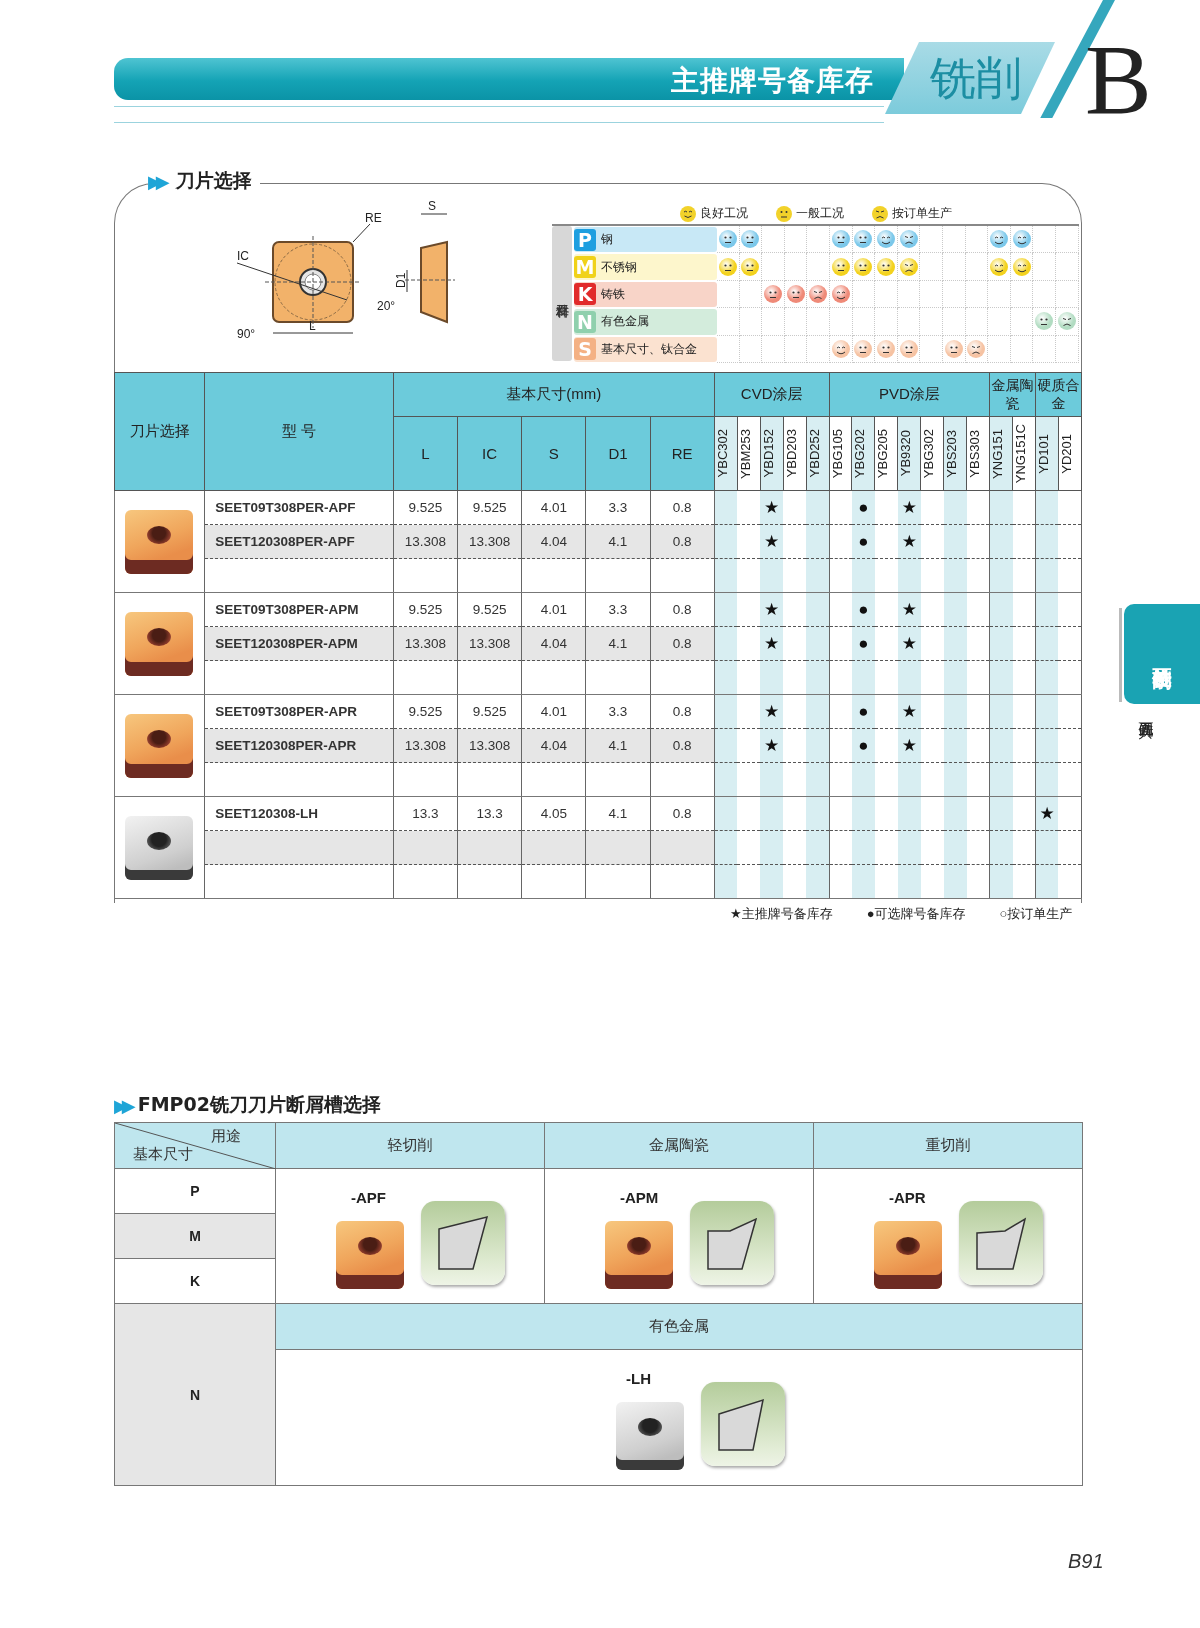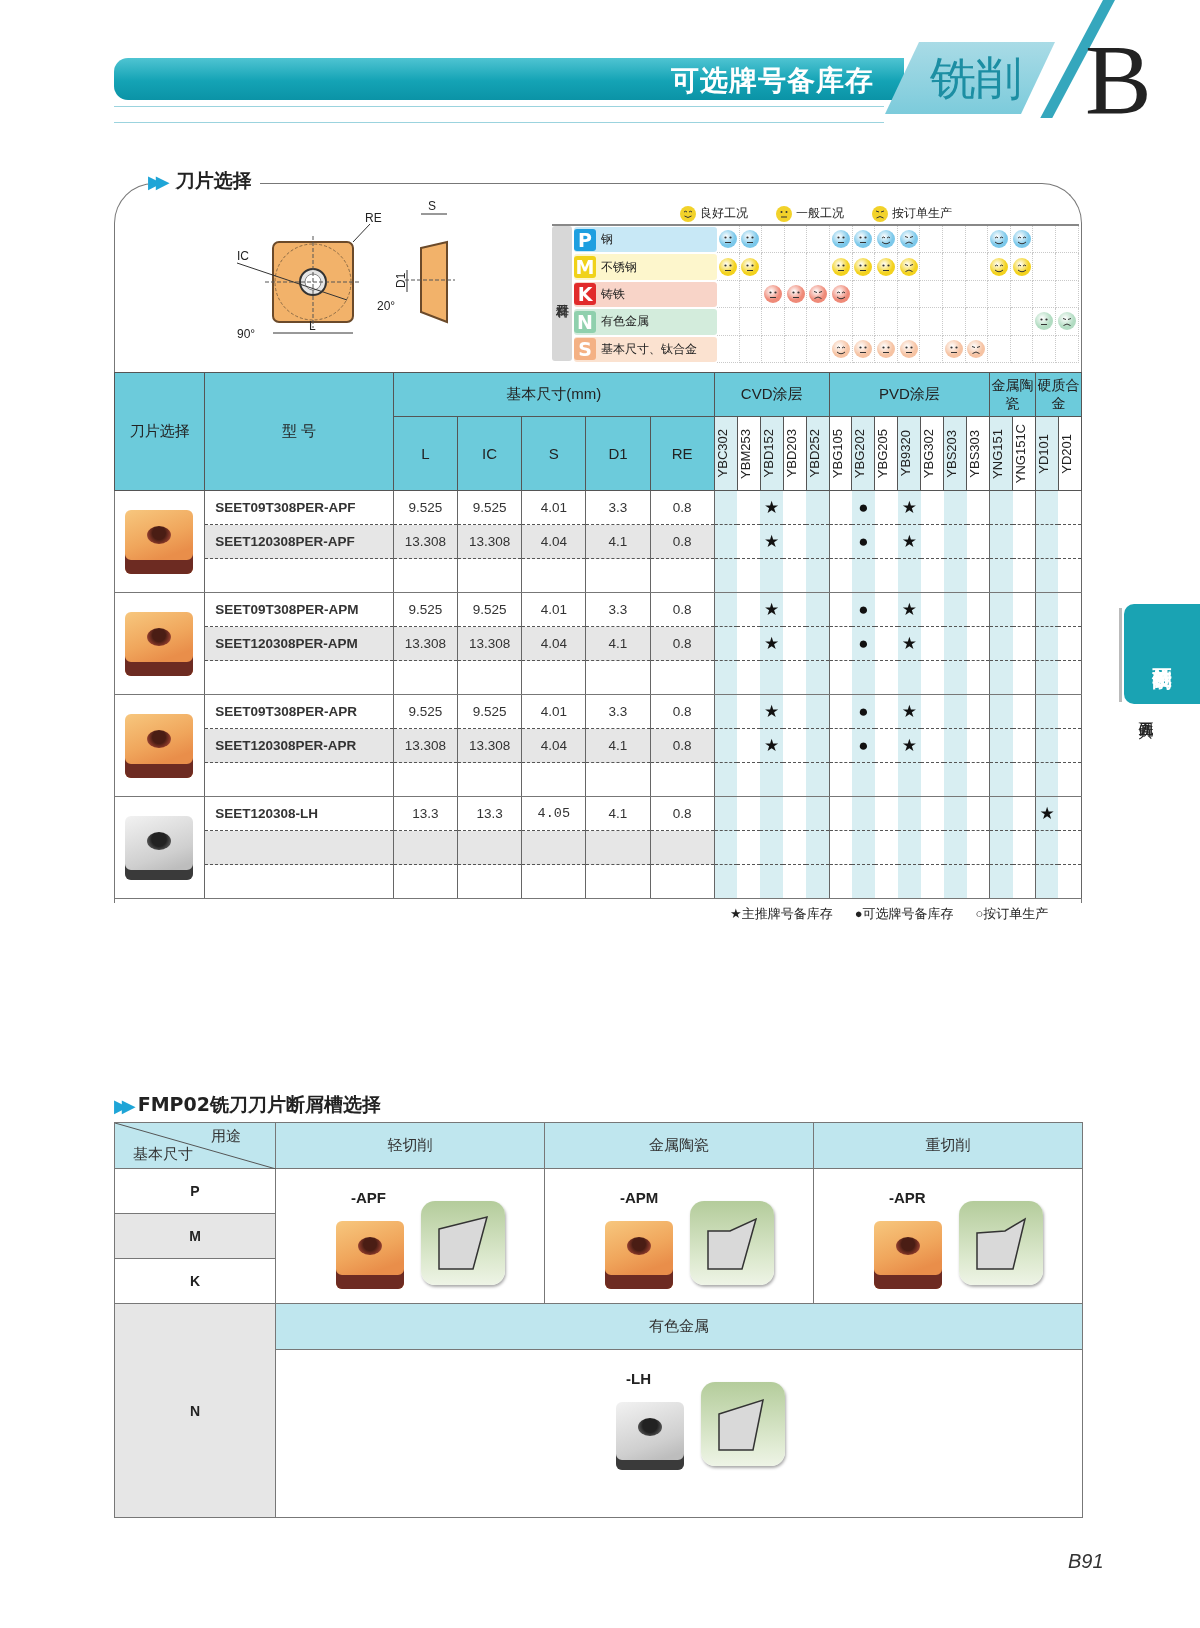--- a/index.html
+++ b/index.html
@@ -51,21 +51,21 @@
   .rowsep td { border-bottom: 1px dashed #555; }
   .grpend td { border-bottom: 1.5px solid #777; }
   .mark { font-size: 17px; color: #111; }
 
   .insert-img { width: 68px; height: 64px; margin: 0 auto; border-radius: 6px; position: relative; }
   .insert-gold { background: linear-gradient(160deg, #f7c77e 0%, #f0a65c 45%, #e98e4a 70%); box-shadow: inset 0 -14px 0 #6d2b22; }
   .insert-grey { background: linear-gradient(160deg, #f2f2f2 0%, #cfcfcf 60%, #bdbdbd 80%); box-shadow: inset 0 -10px 0 #3a3a3a; }
   .hole { position: absolute; left: 22px; top: 16px; width: 24px; height: 18px; border-radius: 50%; background: radial-gradient(circle at 50% 40%, #4a1d14 40%, #8d3b2a 70%, #f6d7a6 100%); }
   .insert-grey .hole { background: radial-gradient(circle at 50% 40%, #222 45%, #555 75%, #eee 100%); }
 
-  .note { position: absolute; left: 730px; top: 905px; font-size: 13px; display: flex; gap: 22px; color: #222; }
+  .note { position: absolute; left: 730px; top: 905px; font-size: 13px; display: flex; gap: 34px; color: #222; }
 
   
   .side-tab { position: absolute; left: 1124px; top: 604px; width: 76px; height: 100px; background: #1aa3b3; border-radius: 10px 0 0 10px; color: #fff; font-size: 19px; font-weight: bold; writing-mode: vertical-rl; display: flex; align-items: center; justify-content: center; line-height: 1.05; padding: 6px; font-family: "DejaVu Sans", sans-serif; }
   .side-bar { position: absolute; left: 1119px; top: 608px; width: 3px; height: 94px; background: #bbb; }
   .side-sub { position: absolute; left: 1136px; top: 710px; font-size: 15px; writing-mode: vertical-rl; color: #222; letter-spacing: 1px; }
 
   
   .sec2-title { position: absolute; left: 114px; top: 1092px; font-size: 19px; font-weight: bold; display: flex; align-items: center; font-family: "DejaVu Sans", sans-serif; }
   table.chip { position: absolute; left: 114px; top: 1122px; width: 968px; border-collapse: collapse; table-layout: fixed; }
   table.chip td, table.chip th { border: 1px solid #777; }
@@ -82,21 +82,21 @@
   .chip-sec { position: absolute; left: 145px; top: 32px; width: 84px; height: 84px; border-radius: 14px; background: linear-gradient(180deg, #b4cc9b 0%, #dde9cf 70%, #eef4e6 100%); box-shadow: 1px 2px 3px #aaa; }
   .chip-sec svg { position: absolute; left: 12px; top: 10px; }
   .nhead { background: #bfe6ee; text-align: center; font-size: 15px; height: 46px; color: #333; }
 
   .pageno { position: absolute; left: 1068px; top: 1550px; font-size: 20px; font-style: italic; color: #333; }
 </style>
 </head>
 <body>
 
 <div class="banner">
-  <span class="banner-title">可选牌号备库存</span>
+  <span class="banner-title">主推牌号备库存</span>
 </div>
 <div class="banner-tab"></div>
 <span class="banner-tab-text">铣削</span>
 <div class="slash"></div>
 <span class="big-b">B</span>
 <div class="hline1"></div>
 <div class="hline2"></div>
 
 <div class="frame"></div>
 <div class="sec-title">
@@ -741,21 +741,21 @@
       </tr>
       <tr class="rowsep">
         <td rowspan="3" style="border-bottom: 1.5px solid rgb(119, 119, 119); border-right: 1px solid rgb(102, 102, 102);">
           <div class="insert-img insert-grey">
             <div class="hole"></div>
           </div>
         </td>
         <td class="model" style="border-right: 1px solid rgb(102, 102, 102);">SEET120308-LH</td>
         <td class="" style="border-right: 1px solid rgb(102, 102, 102);">13.3</td>
         <td class="" style="border-right: 1px solid rgb(102, 102, 102);">13.3</td>
-        <td class="" style="border-right: 1px solid rgb(102, 102, 102); font-family: Liberation Mono, monospace;">4.05</td>
+        <td class="" style="border-right: 1px solid rgb(102, 102, 102);">4.05</td>
         <td class="" style="border-right: 1px solid rgb(102, 102, 102);">4.1</td>
         <td class="" style="border-right: 1px solid rgb(102, 102, 102);">0.8</td>
         <td class="g alt" style="border-left: 1px solid rgb(102, 102, 102);"></td>
         <td class="g"></td>
         <td class="g alt"></td>
         <td class="g"></td>
         <td class="g alt"></td>
         <td class="g" style="border-left: 1px solid rgb(102, 102, 102);"></td>
         <td class="g alt"></td>
         <td class="g"></td>
@@ -894,21 +894,21 @@
         <td class="letter grey">M</td>
       </tr>
   <tr>
         <td class="letter">K</td>
       </tr>
   <tr>
     <td rowspan="2" class="letter grey">N</td>
     <td colspan="3" class="nhead">有色金属</td>
   </tr>
   <tr>
-    <td colspan="3" class="chip-cell" style="height:168px">
+    <td colspan="3" class="chip-cell" style="height:136px">
       <span class="chip-label" style="left:350px">-LH</span>
       <div class="chip-ins insert-img insert-grey" style="left:340px">
             <div class="hole"></div>
           </div>
       <div class="chip-sec" style="left:425px">
             <svg width="60" height="64">
               <polygon points="6,22 50,8 40,58 6,58" fill="#d9d9d9" stroke="#333" stroke-width="1.5"></polygon>
             </svg>
           </div>
     </td>

